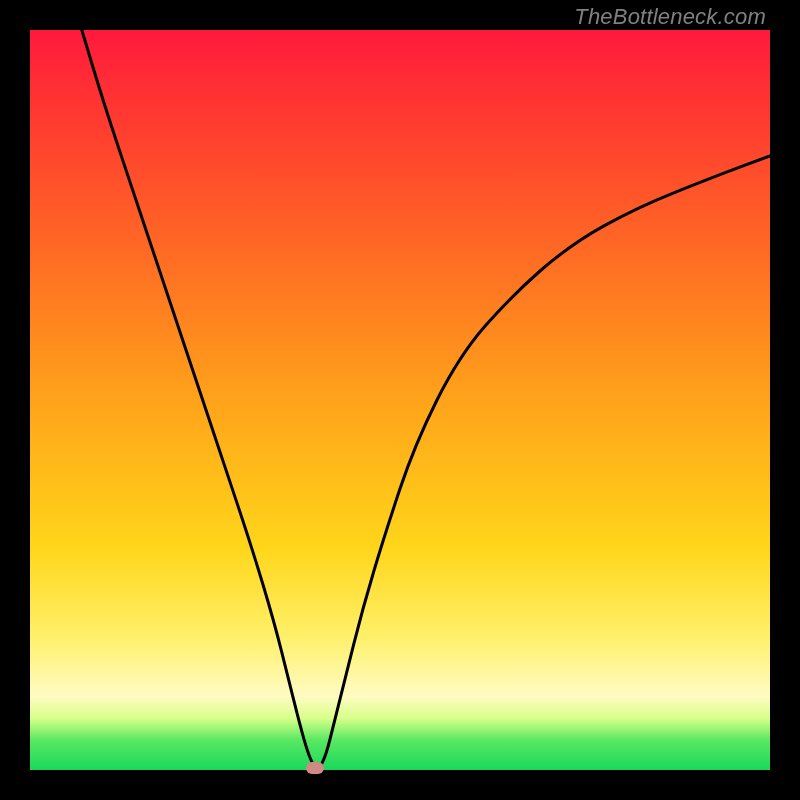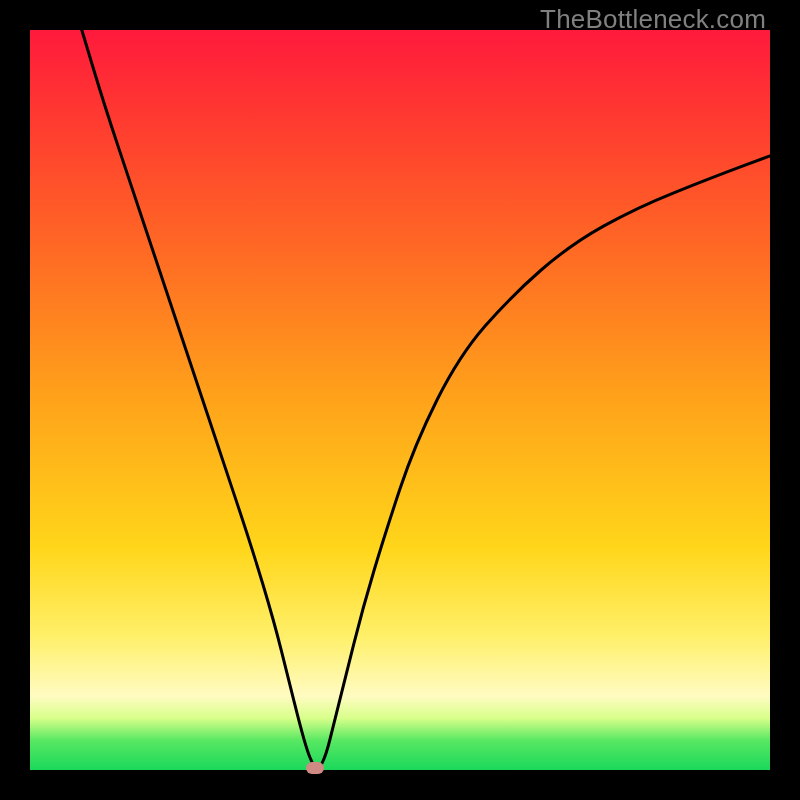--- a/index.html
+++ b/index.html
@@ -36,24 +36,25 @@
       #d8ff8a 93%,
       #58e862 96%,
       #1ad85b 100%
     );
   }
   .watermark {
     position: absolute;
     top: 4px;
     right: 34px;
     color: #808080;
-    font-size: 26px;
+    font-size: 22px;
     font-weight: 400;
     letter-spacing: 0.2px;
     z-index: 10;
+    font-style: italic;
   }
   svg.curve {
     position: absolute;
     left: 0;
     top: 0;
     width: 740px;
     height: 740px;
     overflow: visible;
   }
   .marker {

